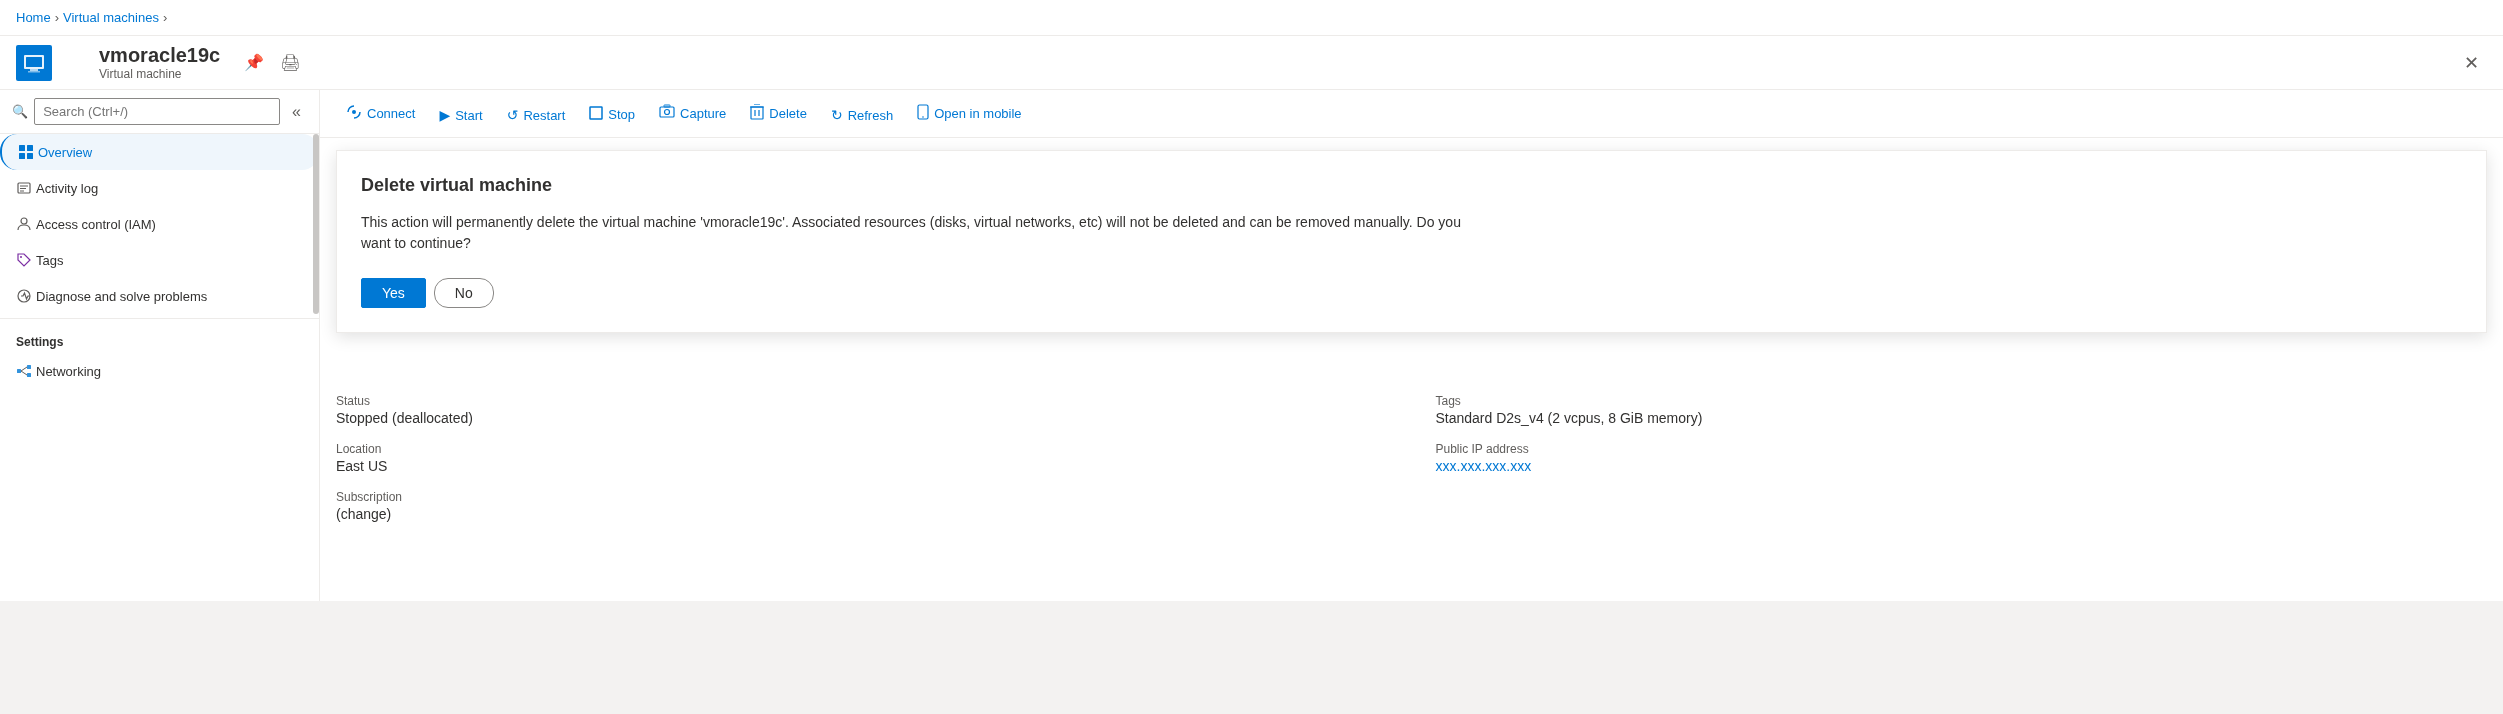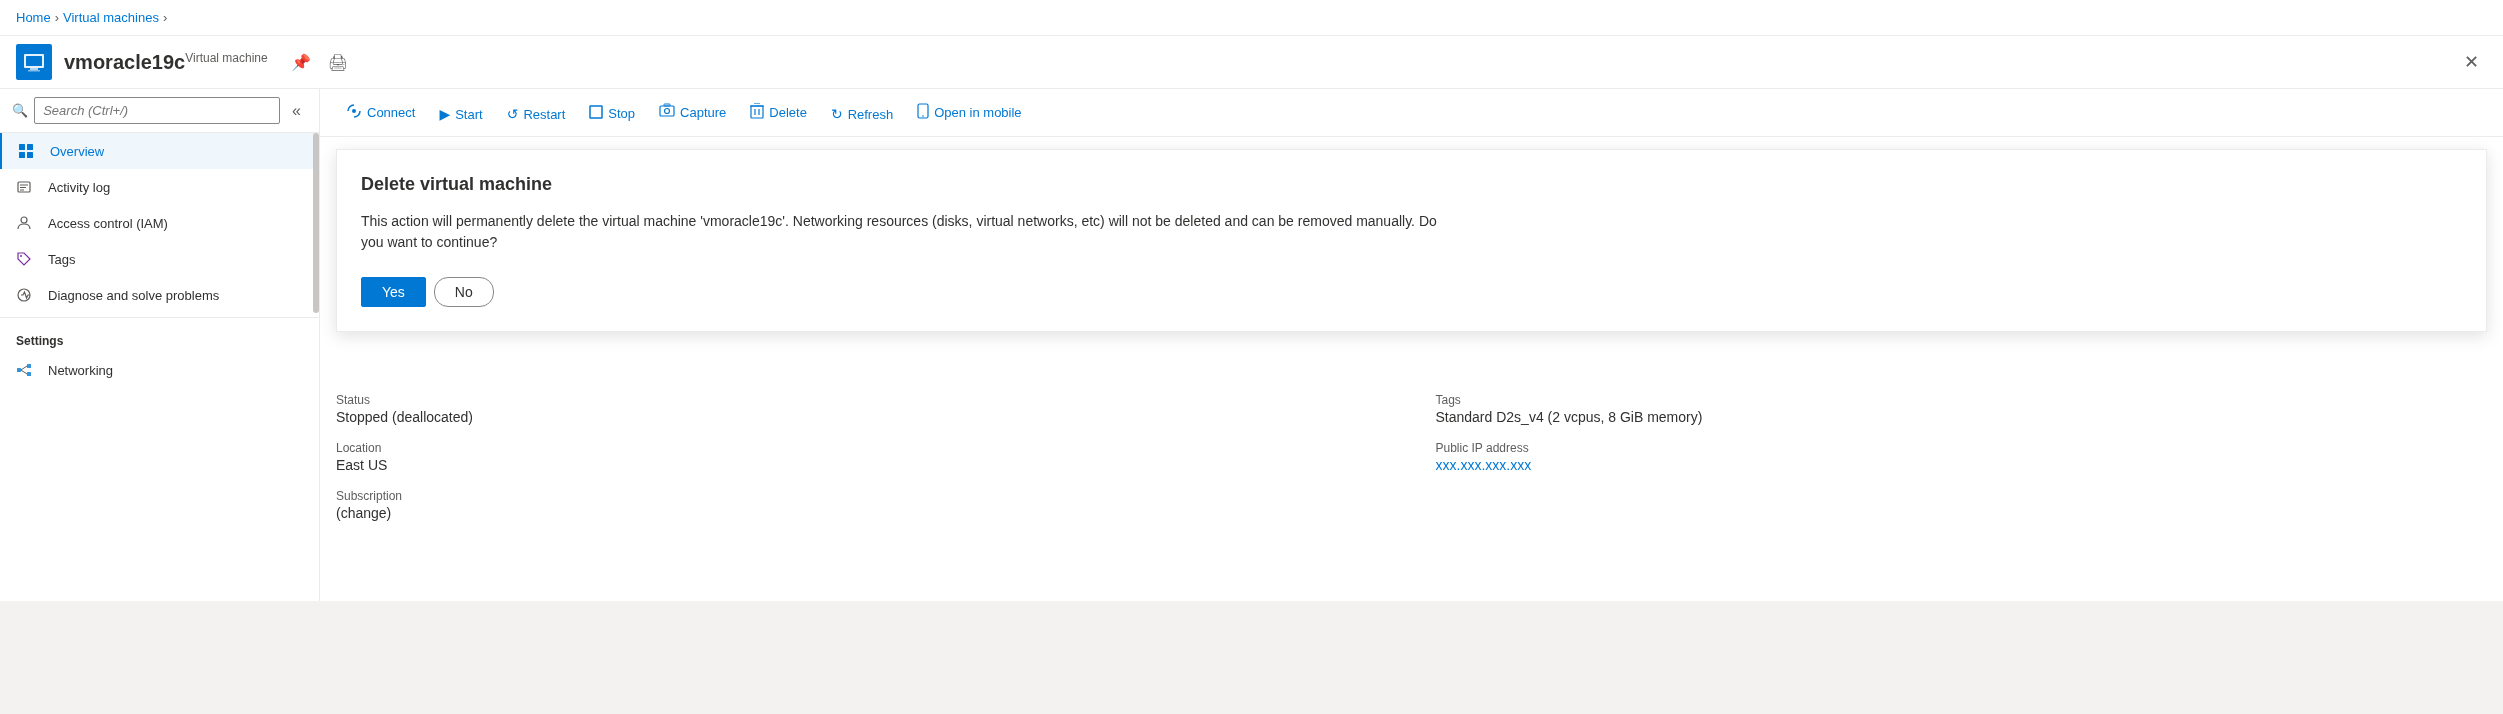--- a/index.html
+++ b/index.html
@@ -10,38 +10,38 @@
     
     .breadcrumb { display: flex; align-items: center; padding: 10px 16px; font-size: 13px; color: #0078d4; gap: 4px; border-bottom: 1px solid #edebe9; background: #fff; }
     .breadcrumb span { color: #605e5c; font-size: 13px; }
     .breadcrumb a { color: #0078d4; text-decoration: none; cursor: pointer; }
     .chevron { color: #605e5c; font-size: 12px; }
 
     
     .vm-title-bar { display: flex; align-items: center; padding: 8px 16px 8px 16px; background: #fff; gap: 12px; border-bottom: 1px solid #edebe9; }
     .vm-icon { width: 36px; height: 36px; background: #0078d4; border-radius: 2px; display: flex; align-items: center; justify-content: center; }
     .vm-icon svg { width: 24px; height: 24px; }
-    .vm-title-text { display: flex; flex-direction: row; }
+    .vm-title-text { display: flex; flex-direction: column; margin-left: 35px; }
     .vm-name { font-size: 20px; font-weight: 600; color: #323130; }
     .vm-subtitle { font-size: 12px; color: #605e5c; }
     .title-actions { display: flex; align-items: center; gap: 8px; margin-left: 8px; }
     .title-actions button { background: none; border: none; cursor: pointer; color: #605e5c; font-size: 16px; padding: 4px; border-radius: 2px; }
     .close-btn { margin-left: auto; background: none; border: none; cursor: pointer; color: #605e5c; font-size: 18px; padding: 4px 8px; }
 
     
     .main-layout { display: flex; flex: 1; overflow: hidden; }
 
     
     .sidebar { width: 320px; min-width: 320px; background: #fff; border-right: 1px solid #edebe9; display: flex; flex-direction: column; overflow-y: auto; }
     .sidebar-search { padding: 8px 12px; border-bottom: 1px solid #edebe9; display: flex; align-items: center; gap: 6px; }
-    .sidebar-search input { flex: 1; border: 1px solid #8a8886; border-radius: 2px; padding: 5px 8px; font-size: 13px; color: #323130; outline: none; font-style: italic; }
+    .sidebar-search input { flex: 1; border: 1px solid #8a8886; border-radius: 2px; padding: 5px 8px; font-size: 13px; color: #323130; outline: none; }
     .collapse-btn { background: none; border: none; cursor: pointer; color: #605e5c; font-size: 16px; padding: 2px 6px; }
 
     .sidebar-nav { flex: 1; overflow-y: auto; }
-    .nav-item { display: flex; align-items: center; padding: 10px 16px; cursor: pointer; gap: 16px; font-size: 13px; color: #323130; position: relative; }
+    .nav-item { display: flex; align-items: center; padding: 10px 16px; cursor: pointer; gap: 4px; font-size: 13px; color: #323130; position: relative; border-radius: 17px; }
     .nav-item.active { background: #eff6fc; border-left: 2px solid #0078d4; }
     .nav-item.active .nav-label { color: #0078d4; font-weight: 500; }
     .nav-icon { width: 16px; height: 16px; display: flex; align-items: center; justify-content: center; flex-shrink: 0; }
 
     .sidebar-section-header { padding: 12px 16px 4px; font-size: 12px; font-weight: 600; color: #323130; text-transform: none; }
     .sidebar-divider { height: 1px; background: #edebe9; margin: 4px 0; }
 
     
     .content-area { flex: 1; display: flex; flex-direction: column; overflow: hidden; position: relative; }
 
@@ -264,21 +264,21 @@
               <rect x="1" y="1" width="10" height="14" rx="1.5" stroke="#0078d4" stroke-width="1.2" fill="none"></rect>
               <circle cx="6" cy="13" r="0.8" fill="#0078d4"></circle>
             </svg>
           </span>
           <span>Open in mobile</span>
         </button>
       </div>
 
       <div class="delete-dialog">
         <div class="dialog-title">Delete virtual machine</div>
-        <div class="dialog-body">This action will permanently delete the virtual machine 'vmoracle19c'. Networking resources (disks, virtual networks, etc) will not be deleted and can be removed manually. Do you want to continue?</div>
+        <div class="dialog-body">This action will permanently delete the virtual machine 'vmoracle19c'. Associated resources (disks, virtual networks, etc) will not be deleted and can be removed manually. Do you want to continue?</div>
         <div class="dialog-actions">
           <button class="btn-yes">
             <span>Yes</span>
           </button>
           <button class="btn-no">
             <span>No</span>
           </button>
         </div>
       </div>
 

